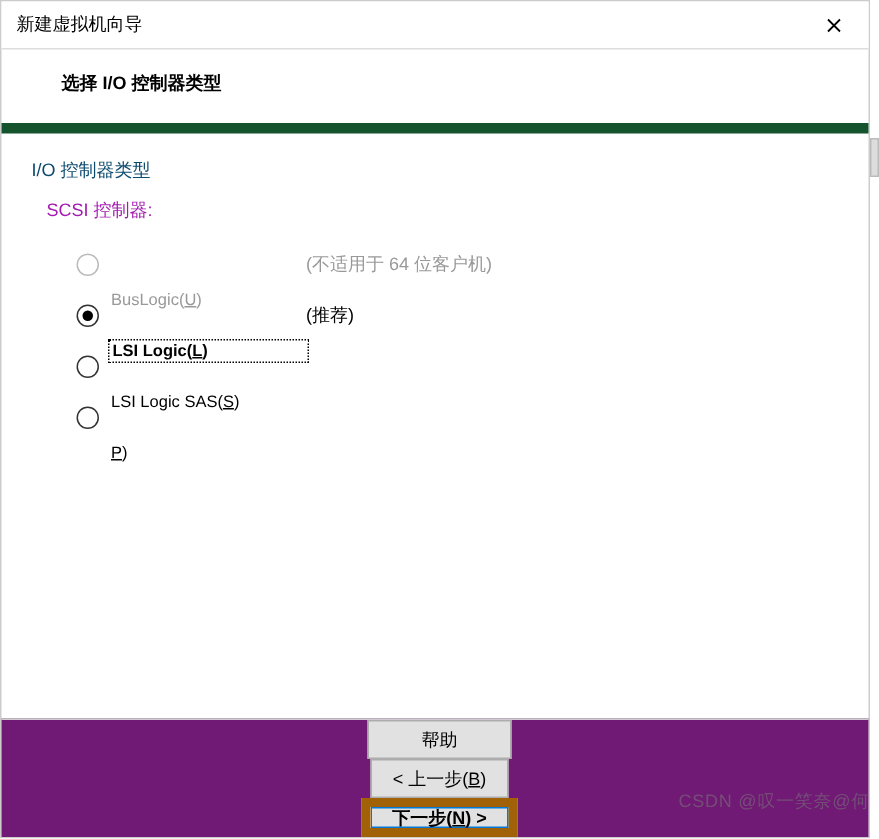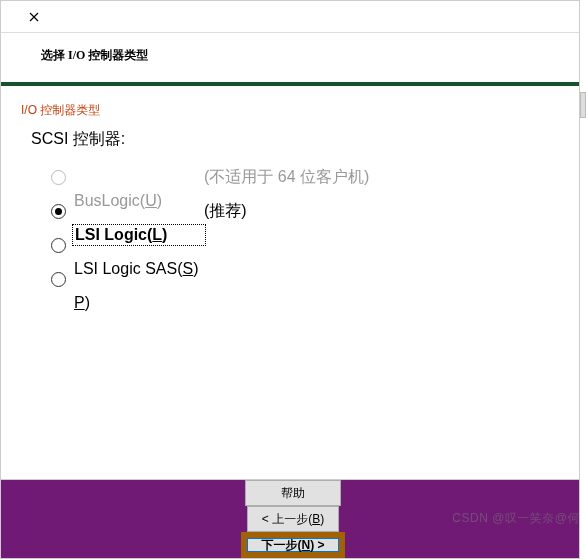--- a/index.html
+++ b/index.html
@@ -40,46 +40,45 @@
       display: flex;
       align-items: center;
       justify-content: center;
       color: #000;
       font-size: 13px;
       cursor: pointer;
     }
     .close-btn svg { width: 10px; height: 10px; }
     .header-section {
       padding: 14px 24px 14px 40px;
-      border-bottom: 4px solid #14532d;
-      font-family: Liberation Serif, serif;
+      border-bottom: 7px solid #14532d;
     }
     .header-title {
       font-weight: bold;
       font-size: 12px;
       color: #000;
       margin-bottom: 4px;
     }
     .header-desc {
       font-size: 12px;
       color: #000;
       padding-left: 20px;
     }
     .content {
       flex: 1;
       padding: 16px 20px;
     }
     .group-label {
       font-size: 12px;
-      color: #c2410c;
+      color: #0c4a6e;
       margin-bottom: 10px;
     }
     .sub-label {
-      font-size: 16px;
-      color: #000000;
+      font-size: 12px;
+      color: #a21caf;
       margin-left: 10px;
       margin-bottom: 10px;
     }
     .radio-list {
       margin-left: 30px;
     }
     .radio-row {
       display: flex;
       align-items: center;
       height: 34px;
@@ -98,36 +97,36 @@
     .radio-circle.disabled { border-color: #bbb; }
     .radio-circle.selected::after {
       content: "";
       width: 7px;
       height: 7px;
       background: #000;
       border-radius: 50%;
       display: block;
     }
     .radio-label {
-      font-size: 16px;
+      font-size: 11px;
       color: #000;
       width: 130px;
       display: inline-flex;
       align-items: flex-end;
       margin-top: 48px;
     }
     .radio-label.focused {
       outline: 1px dotted #000;
       outline-offset: 1px;
       padding: 0 1px;
       font-weight: bold;
     }
     .radio-label.disabled { color: #999; }
     .radio-suffix {
-      font-size: 16px;
+      font-size: 12px;
       color: #000;
     }
     .radio-suffix.disabled { color: #999; }
     .underline { text-decoration: underline; }
     .footer {
       border-top: 1px solid #ccc;
       padding: 0 14px;
       display: flex;
       align-items: center;
       background: #701a75;
@@ -150,41 +149,42 @@
     .btn.help { min-width: 96px; }
     .btn.next {
       border: 6px solid #a16207;
       box-shadow: inset 0 0 0 1px #0078d7;
       font-weight: bold;
     }
     .spacer { flex: 1; }
     .watermark {
       position: absolute;
       right: 6px;
-      bottom: 32px;
+      bottom: 16px;
       font-size: 12px;
       color: rgba(120,120,120,0.55);
       pointer-events: none;
       letter-spacing: 0.5px;
     }
     .side-notch {
       position: absolute;
       right: 0;
       top: 92px;
       width: 6px;
       height: 26px;
       background: #ddd;
       border: 1px solid #bbb;
     }
   </style>
 </head>
 <body>
 
 <div class="dialog">
   <div class="titlebar">
+    <span class="titlebar-title">新建虚拟机向导</span>
     <div class="close-btn">
       <svg viewBox="0 0 10 10">
           <path d="M1 1 L9 9 M9 1 L1 9" stroke="#000" stroke-width="1.2" fill="none"></path>
         </svg>
     </div>
   </div>
 
   <div class="header-section">
     <div class="header-title">选择 I/O 控制器类型</div>
   </div>

